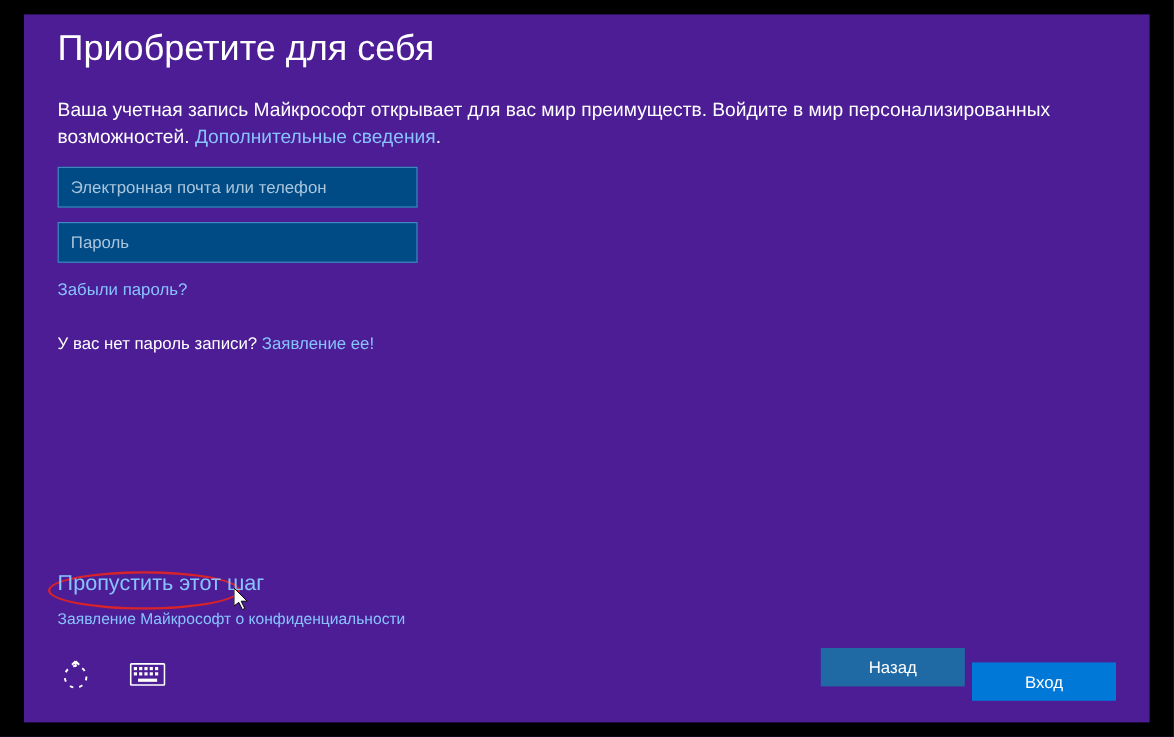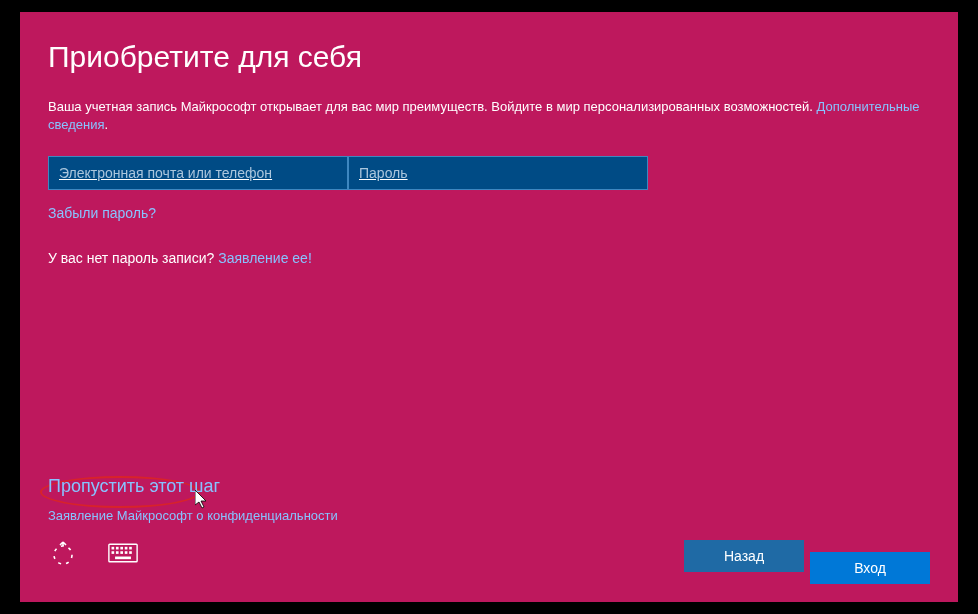--- a/index.html
+++ b/index.html
@@ -13,43 +13,43 @@
       background: #000;
       font-family: "Segoe UI", Tahoma, sans-serif;
       overflow: hidden;
     }
     .window {
       position: absolute;
       left: 20px;
       top: 12px;
       width: 938px;
       height: 590px;
-      background: #be185d;
-      padding: 28px 28px 15px 28px;
+      background: #4c1d95;
+      padding: 12px 28px 15px 28px;
       color: #fff;
     }
     .title {
       font-size: 30px;
       font-weight: 300;
       margin-bottom: 24px;
     }
     .body-text {
-      font-size: 13px;
+      font-size: 16px;
       line-height: 1.4;
-      margin-bottom: 22px;
+      margin-bottom: 12px;
     }
     .link {
       color: #88c3ff;
       cursor: pointer;
     }
     .inputs {
       display: flex;
-      flex-direction: row;
+      flex-direction: column;
+      gap: 12px;
       margin-bottom: 14px;
-      text-decoration: underline;
     }
     .text-input {
       width: 300px;
       height: 34px;
       background: #004b85;
       border: 1px solid #3e87c0;
       color: #c8d8e8;
       padding: 0 10px;
       font-size: 14px;
       outline: none;
@@ -97,21 +97,21 @@
       font-size: 13px;
       color: #88c3ff;
       cursor: pointer;
     }
     .bottom-bar {
       position: absolute;
       left: 28px;
       right: 28px;
       bottom: 18px;
       display: flex;
-      align-items: flex-start;
+      align-items: center;
       justify-content: space-between;
     }
     .bottom-left {
       display: flex;
       align-items: center;
       gap: 30px;
     }
     .icon-btn {
       width: 30px;
       height: 26px;

